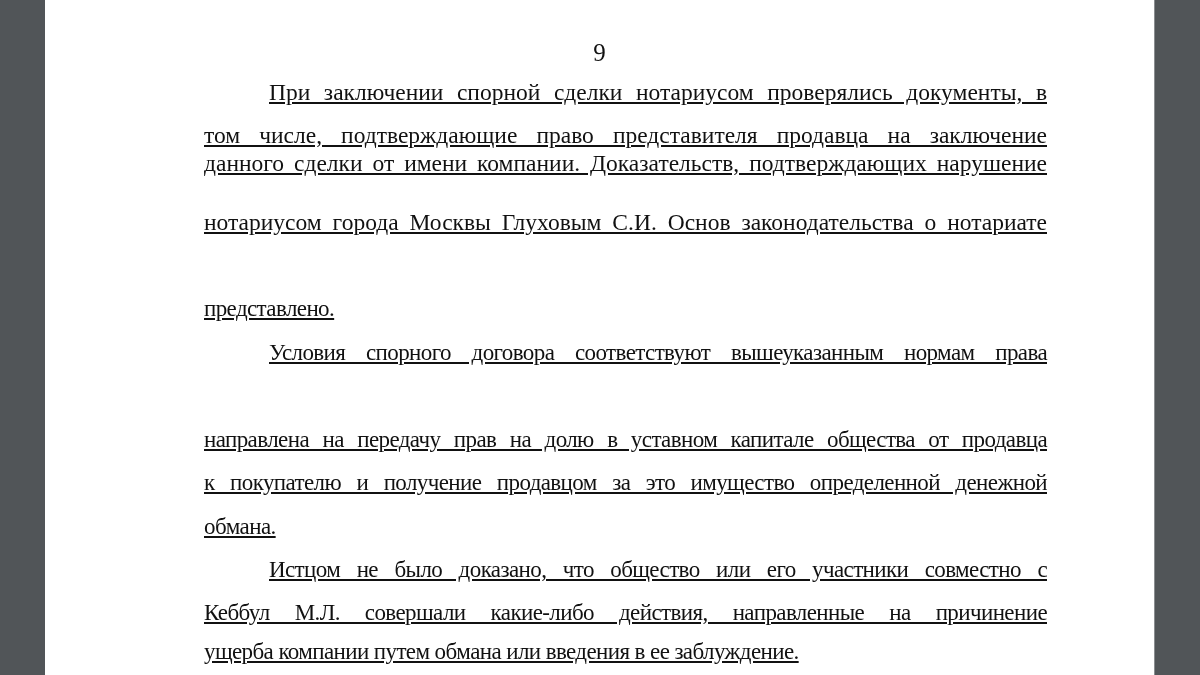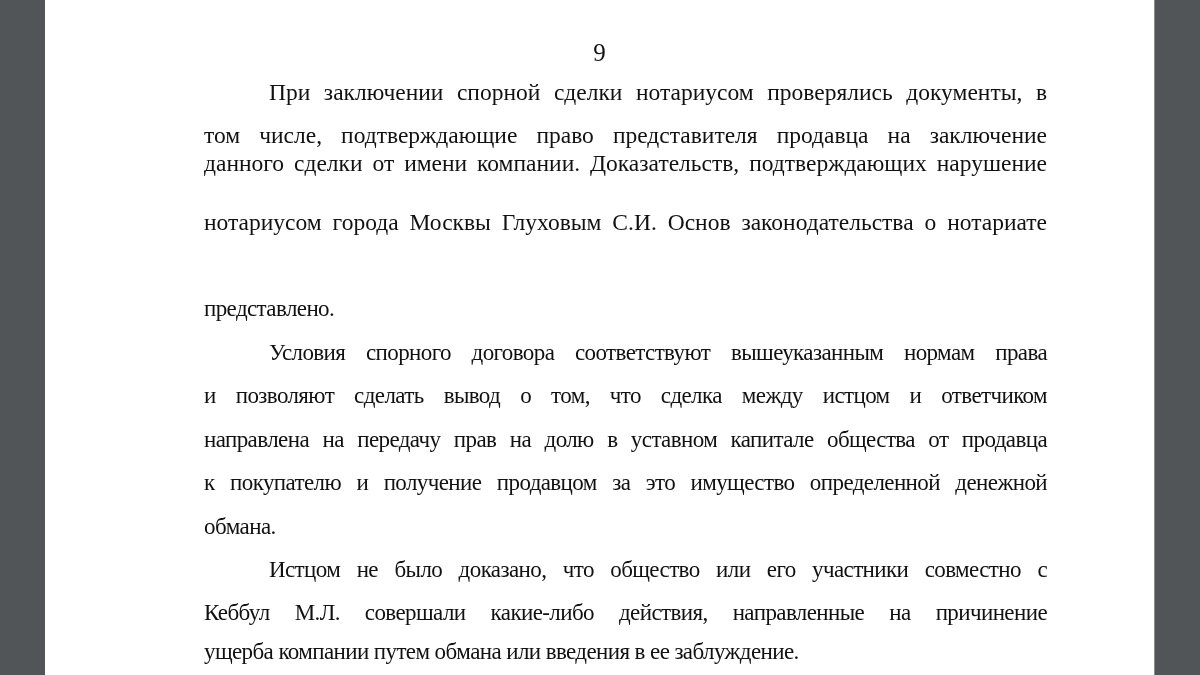--- a/index.html
+++ b/index.html
@@ -25,21 +25,21 @@
   }
   .page-number {
     position:absolute; left:0; width:1109px; top:38px;
     text-align:center; font-size:25px; color:#111;
     line-height:30px;
   }
   .line {
     position:absolute; left:159px; width:843px;
     font-size:23.5px; line-height:30px; color:#111;
     white-space:nowrap;
-    text-align:justify; text-align-last:justify;
+    text-align:justify; text-align-last:justify;text-decoration:underline;
   }
   .line.indent { left:224px; width:778px; }
   .line.last { text-align-last:left; }
   .line.narrow { letter-spacing:-0.6px; font-size:23px; }
 </style>
 </head>
 <body>
 
 <div class="viewer-bg-left"></div>
 <div class="viewer-bg-right"></div>
@@ -47,21 +47,20 @@
 <div class="page">
   <div class="page-number">9</div>
 
   <div class="line indent" style="top:77px">При заключении спорной сделки нотариусом проверялись документы, в</div>
   <div class="line" style="top:120px">том числе, подтверждающие право представителя продавца на заключение</div>
   <div class="line" style="top:148px">данного сделки от имени компании. Доказательств, подтверждающих нарушение</div>
   <div class="line" style="top:207px">нотариусом города Москвы Глуховым С.И. Основ законодательства о нотариате</div>
   <div class="line narrow last" style="top:294px">представлено.</div>
 
   <div class="line indent narrow" style="top:338px">Условия спорного договора соответствуют вышеуказанным нормам права</div>
-  <div class="line narrow" style="top:381px">и позволяют сделать вывод о том, что сделка между истцом и ответчиком</div>
   <div class="line narrow" style="top:425px">направлена на передачу прав на долю в уставном капитале общества от продавца</div>
   <div class="line narrow" style="top:468px">к покупателю и получение продавцом за это имущество определенной денежной</div>
   <div class="line narrow last" style="top:512px">обмана.</div>
 
   <div class="line narrow" style="top:598px">Кеббул М.Л. совершали какие-либо действия, направленные на причинение</div>
   <div class="line indent narrow" style="top:555px">Истцом не было доказано, что общество или его участники совместно с</div>
   <div class="line narrow last" style="top:637px">ущерба компании путем обмана или введения в ее заблуждение.</div>
 </div>
 
 </body></html>

